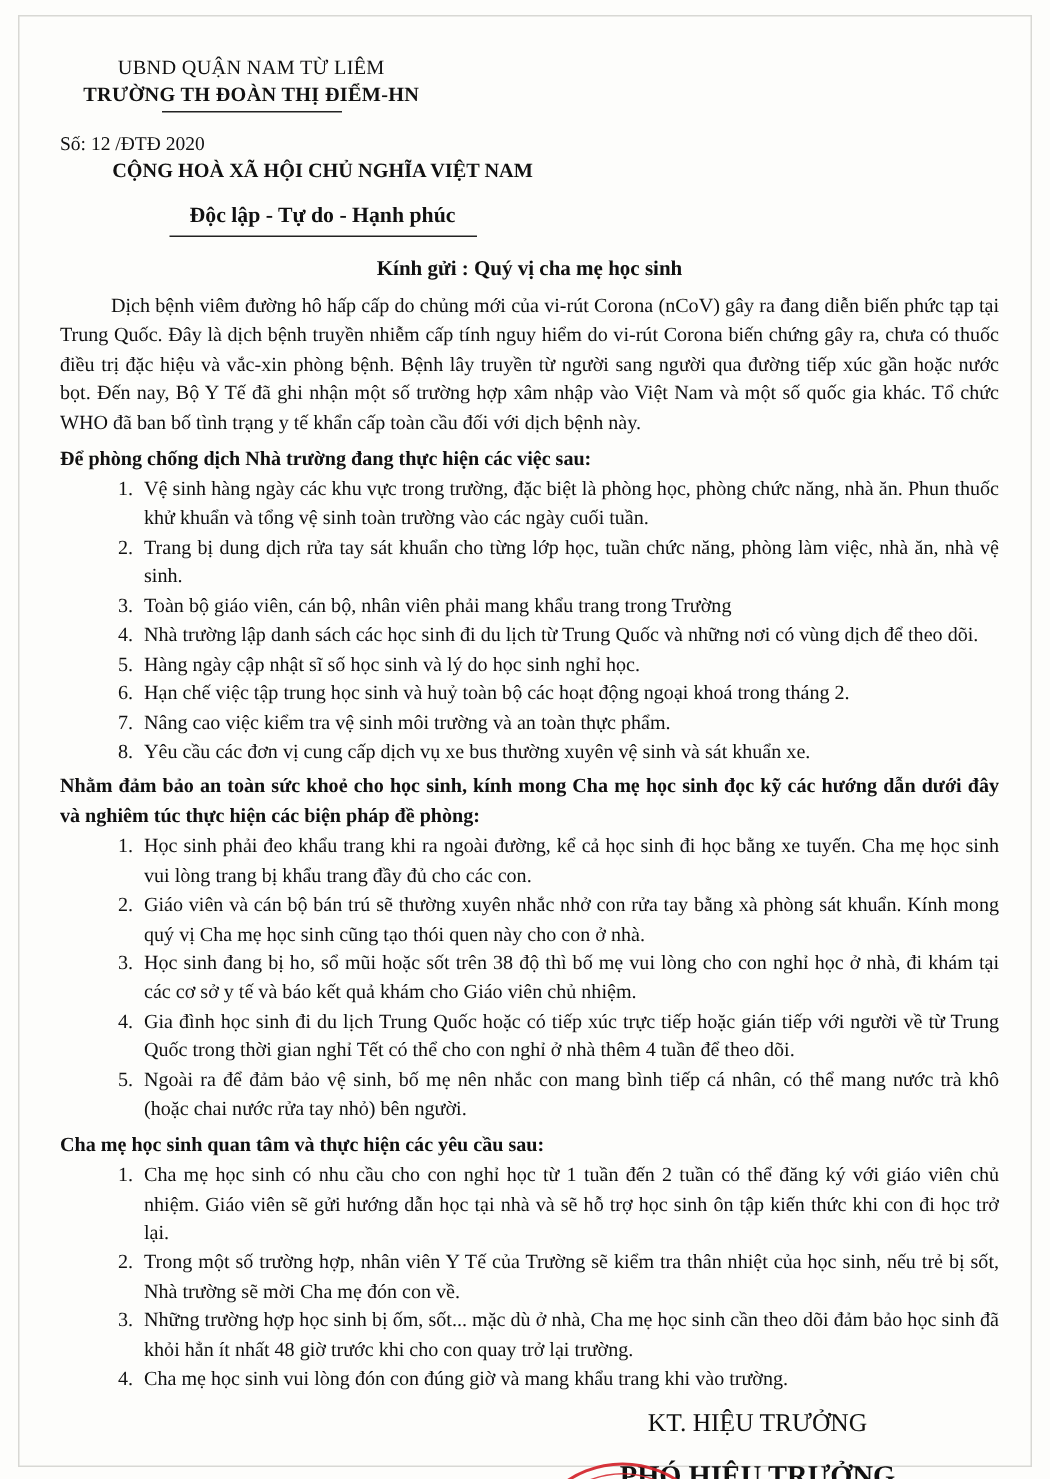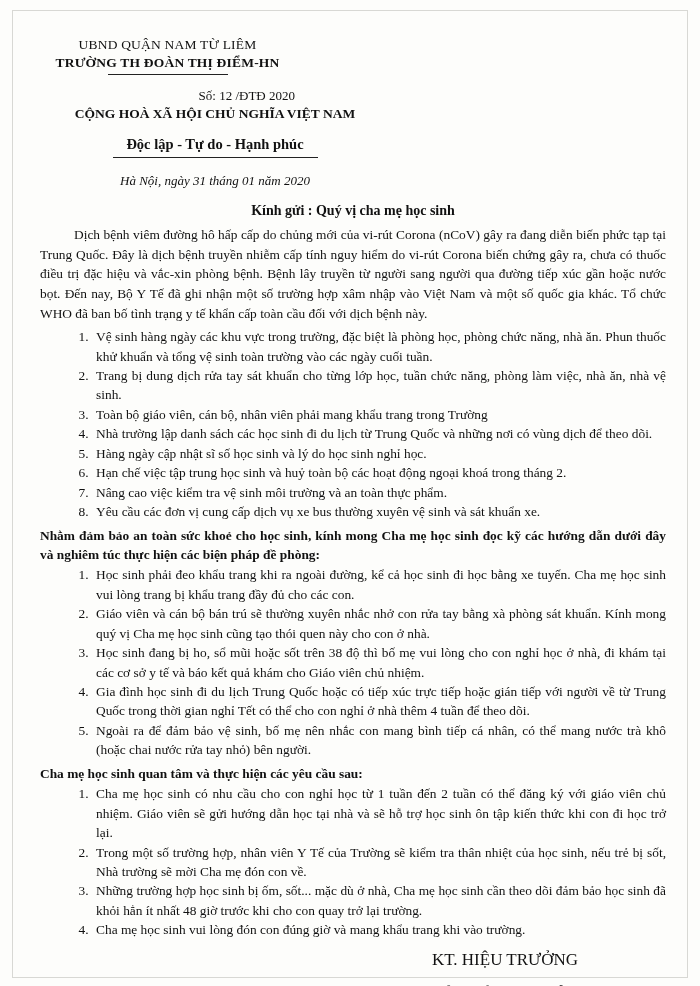--- a/index.html
+++ b/index.html
@@ -75,21 +75,21 @@
   .underline-long {
     display: block;
     width: 205px;
     height: 1px;
     background: #222;
     margin: 2px auto 0 auto;
   }
   .numline {
     font-size: 13px;
     margin-top: 12px;
-    text-align: right;
+    text-align: left;
   }
   .dateline {
     font-size: 13px;
     font-style: italic;
     margin-top: 14px;
     text-align: center;
   }
 
   
   .to-line {
@@ -234,28 +234,28 @@
     <div class="hdr-left">
       <div class="org-line">UBND QUẬN NAM TỪ LIÊM</div>
       <div class="org-line bold">TRƯỜNG TH ĐOÀN THỊ ĐIỂM-HN</div>
       <span class="underline-short"></span>
       <div class="numline">Số: 12 /ĐTĐ 2020</div>
     </div>
     <div class="hdr-right">
       <div class="nation">CỘNG HOÀ XÃ HỘI CHỦ NGHĨA VIỆT NAM</div>
       <div class="motto">Độc lập - Tự do - Hạnh phúc</div>
       <span class="underline-long"></span>
-      <div class="dateline">Hà Nội, ngày 31 tháng 01 năm 2020</div>
     </div>
   </div>
 
   <div class="to-line">Kính gửi : Quý vị cha mẹ học sinh</div>
 
   <p class="para">Dịch bệnh viêm đường hô hấp cấp do chủng mới của vi-rút Corona (nCoV) gây ra đang diễn biến phức tạp tại Trung Quốc. Đây là dịch bệnh truyền nhiễm cấp tính nguy hiểm do vi-rút Corona biến chứng gây ra, chưa có thuốc điều trị đặc hiệu và vắc-xin phòng bệnh. Bệnh lây truyền từ người sang người qua đường tiếp xúc gần hoặc nước bọt. Đến nay, Bộ Y Tế đã ghi nhận một số trường hợp xâm nhập vào Việt Nam và một số quốc gia khác. Tổ chức WHO đã ban bố tình trạng y tế khẩn cấp toàn cầu đối với dịch bệnh này.</p>
 
+  <div class="section-head">Để phòng chống dịch Nhà trường đang thực hiện các việc sau:</div>
   <ol class="numlist">
     <li>Vệ sinh hàng ngày các khu vực trong trường, đặc biệt là phòng học, phòng chức năng, nhà ăn. Phun thuốc khử khuẩn và tổng vệ sinh toàn trường vào các ngày cuối tuần.</li>
     <li>Trang bị dung dịch rửa tay sát khuẩn cho từng lớp học, tuần chức năng, phòng làm việc, nhà ăn, nhà vệ sinh.</li>
     <li>Toàn bộ giáo viên, cán bộ, nhân viên phải mang khẩu trang trong Trường</li>
     <li>Nhà trường lập danh sách các học sinh đi du lịch từ Trung Quốc và những nơi có vùng dịch để theo dõi.</li>
     <li>Hàng ngày cập nhật sĩ số học sinh và lý do học sinh nghỉ học.</li>
     <li>Hạn chế việc tập trung học sinh và huỷ toàn bộ các hoạt động ngoại khoá trong tháng 2.</li>
     <li>Nâng cao việc kiểm tra vệ sinh môi trường và an toàn thực phẩm.</li>
     <li>Yêu cầu các đơn vị cung cấp dịch vụ xe bus thường xuyên vệ sinh và sát khuẩn xe.</li>
   </ol>

